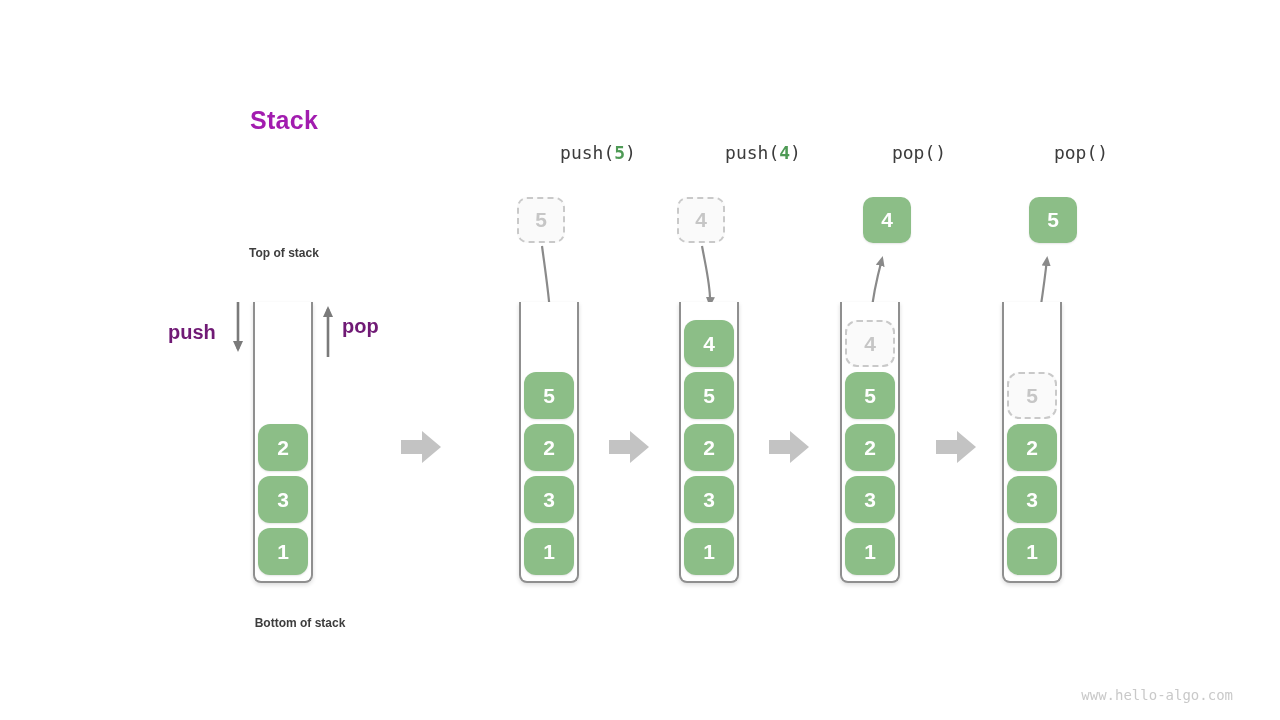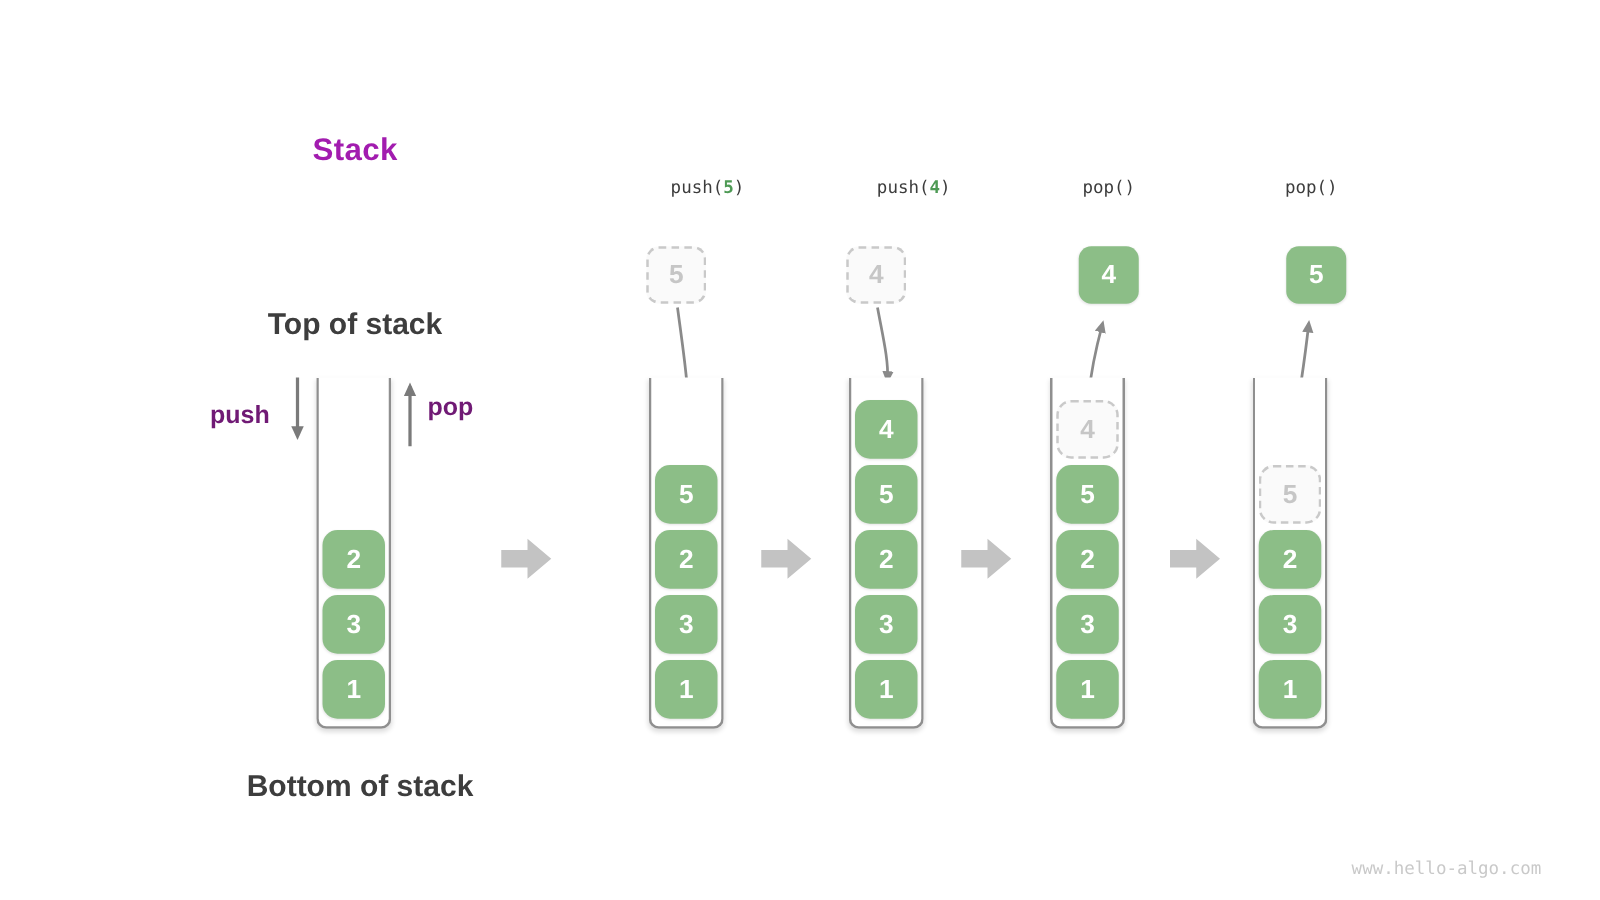--- a/index.html
+++ b/index.html
@@ -12,34 +12,35 @@
   }
   .abs { position: absolute; }
 
   .diagram-title {
     left: 250px; top: 106px;
     font-size: 25px; font-weight: bold; color: #a21caf;
     letter-spacing: 0.3px;
   }
   .side-label {
     transform: translateX(-50%);
-    font-size: 24px; font-weight: bold; color: #3d3d3d;
+    font-size: 12px; font-weight: bold; color: #3d3d3d;
     white-space: nowrap;
   }
   .pushpop-label {
     font-size: 20px; font-weight: bold; color: #701a75;
     white-space: nowrap;
   }
 
   .op-label {
     top: 142px;
     transform: translateX(-50%);
     font-family: "DejaVu Sans Mono", monospace;
-    font-size: 14px; color: #3c3c3c;
+    font-size: 18px; color: #3c3c3c;
     white-space: nowrap;
+    margin-left: 32px;
   }
   .op-label .arg { color: #4e9a55; font-weight: bold; }
 
   .stack-box {
     top: 302px;
     width: 60px; height: 281px;
     box-sizing: border-box;
     border-left: 2px solid #8f8f8f;
     border-right: 2px solid #8f8f8f;
     border-bottom: 2px solid #8f8f8f;
@@ -117,21 +118,21 @@
   <path d="M1031,367 C1037,332 1043,296 1047,259" stroke="#8a8a8a" stroke-width="2.2" fill="none" marker-end="url(#ah-gray)"></path>
 
   <polygon points="-20,-7 1,-7 1,-16 20,0 1,16 1,7 -20,7" fill="#c3c3c3" transform="translate(421 447)"></polygon>
   <polygon points="-20,-7 1,-7 1,-16 20,0 1,16 1,7 -20,7" fill="#c3c3c3" transform="translate(629 447)"></polygon>
   <polygon points="-20,-7 1,-7 1,-16 20,0 1,16 1,7 -20,7" fill="#c3c3c3" transform="translate(789 447)"></polygon>
   <polygon points="-20,-7 1,-7 1,-16 20,0 1,16 1,7 -20,7" fill="#c3c3c3" transform="translate(956 447)"></polygon>
 </svg>
 
 <div class="abs diagram-title">Stack</div>
 <div class="abs side-label" style="left:284px; top:246px;">Top of stack</div>
-<div class="abs side-label" style="left:288px; top:616px;text-align:center;">Bottom of stack</div>
+<div class="abs side-label" style="left:300px; top:616px;text-align:center;">Bottom of stack</div>
 <div class="abs pushpop-label" style="left:168px; top:321px;">push</div>
 <div class="abs pushpop-label" style="left:342px; top:315px;">pop</div>
 
 <div class="abs op-label" style="left:566px;"><span>push(</span><span class="arg">5</span><span>)</span></div>
 <div class="abs op-label" style="left:731px;"><span>push(</span><span class="arg">4</span><span>)</span></div>
 <div class="abs op-label" style="left:887px;"><span>pop()</span><span class="arg"></span><span></span></div>
 <div class="abs op-label" style="left:1049px;"><span>pop()</span><span class="arg"></span><span></span></div>
 
 <div class="abs float-box ghost" style="left:517px;">5</div>
 <div class="abs float-box ghost" style="left:677px;">4</div>

